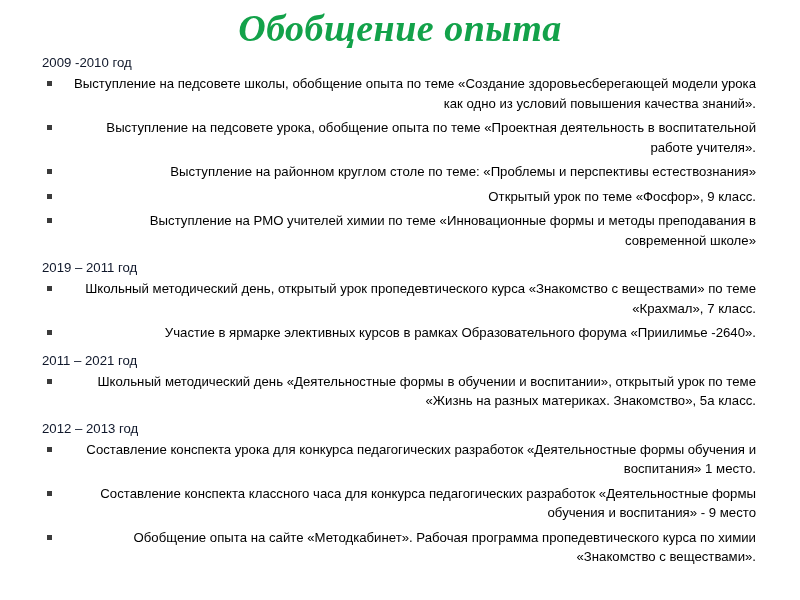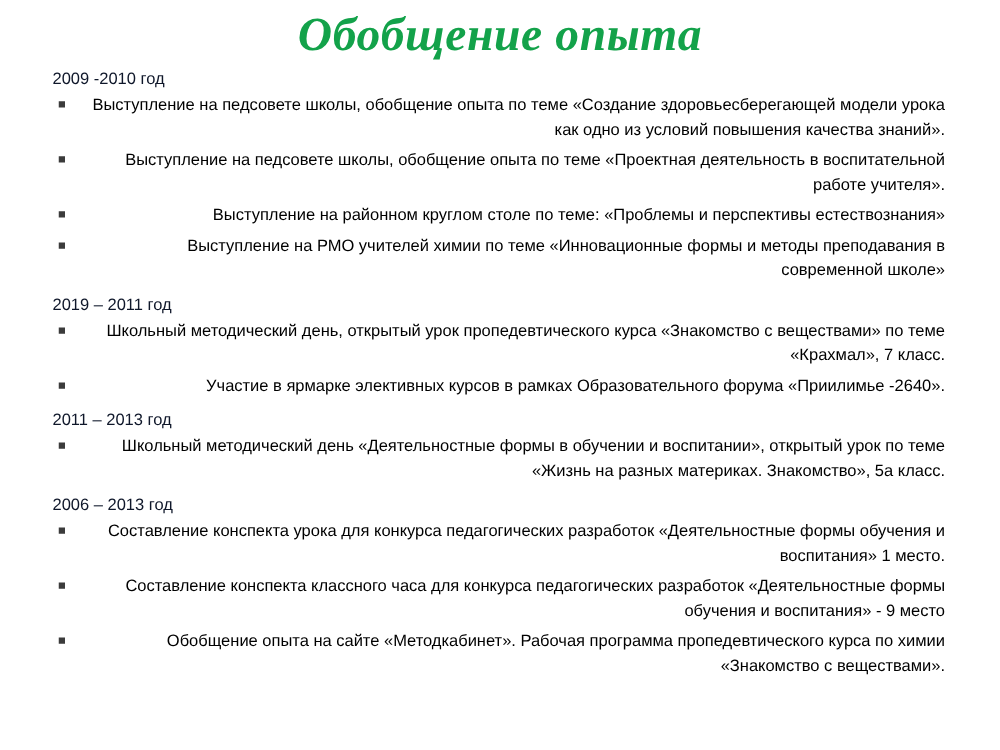--- a/index.html
+++ b/index.html
@@ -94,25 +94,29 @@
 
     <div class="section">
       <p class="year-heading">2009 -2010 год</p>
       <ul class="bullet-list">
         <li class="bullet-item">
           <span class="bullet-marker"></span>
           <span class="bullet-text">Выступление на педсовете школы, обобщение опыта по теме «Создание здоровьесберегающей модели урока как одно из условий повышения качества знаний».</span>
         </li>
         <li class="bullet-item">
           <span class="bullet-marker"></span>
-          <span class="bullet-text">Выступление на педсовете школы, обобщение опыта по теме «Проектная деятельность в воспитательной работе учителя».</span>
+          <span class="bullet-text">Выступление на педсовете урока, обобщение опыта по теме «Проектная деятельность в воспитательной работе учителя».</span>
         </li>
         <li class="bullet-item">
           <span class="bullet-marker"></span>
           <span class="bullet-text"> Выступление на районном круглом столе по теме: «Проблемы и перспективы естествознания»</span>
+        </li>
+        <li class="bullet-item">
+          <span class="bullet-marker"></span>
+          <span class="bullet-text">Открытый урок по теме «Фосфор», 9 класс.</span>
         </li>
         <li class="bullet-item">
           <span class="bullet-marker"></span>
           <span class="bullet-text">Выступление на РМО учителей химии по теме «Инновационные формы и методы преподавания в современной школе»</span>
         </li>
       </ul>
     </div>
 
     <div class="section">
       <p class="year-heading">2019 – 2011 год</p>
@@ -122,31 +126,31 @@
           <span class="bullet-text">Школьный методический день, открытый урок  пропедевтического курса «Знакомство с веществами» по теме «Крахмал», 7 класс.</span>
         </li>
         <li class="bullet-item">
           <span class="bullet-marker"></span>
           <span class="bullet-text"> Участие в ярмарке элективных курсов в рамках Образовательного форума «Приилимье -2640».</span>
         </li>
       </ul>
     </div>
 
     <div class="section">
-      <p class="year-heading">2011 – 2013 год</p>
+      <p class="year-heading">2011 – 2021 год</p>
       <ul class="bullet-list">
         <li class="bullet-item">
           <span class="bullet-marker"></span>
           <span class="bullet-text">Школьный методический день «Деятельностные формы в обучении и воспитании», открытый урок по теме «Жизнь на разных материках. Знакомство», 5а класс.</span>
         </li>
       </ul>
     </div>
 
     <div class="section">
-      <p class="year-heading">2006 – 2013 год</p>
+      <p class="year-heading">2012 – 2013 год</p>
       <ul class="bullet-list">
         <li class="bullet-item">
           <span class="bullet-marker"></span>
           <span class="bullet-text">Составление конспекта урока  для конкурса педагогических разработок «Деятельностные формы обучения и воспитания» 1 место.</span>
         </li>
         <li class="bullet-item">
           <span class="bullet-marker"></span>
           <span class="bullet-text">Составление конспекта классного часа  для конкурса педагогических разработок «Деятельностные формы обучения и воспитания» - 9 место</span>
         </li>
         <li class="bullet-item">

